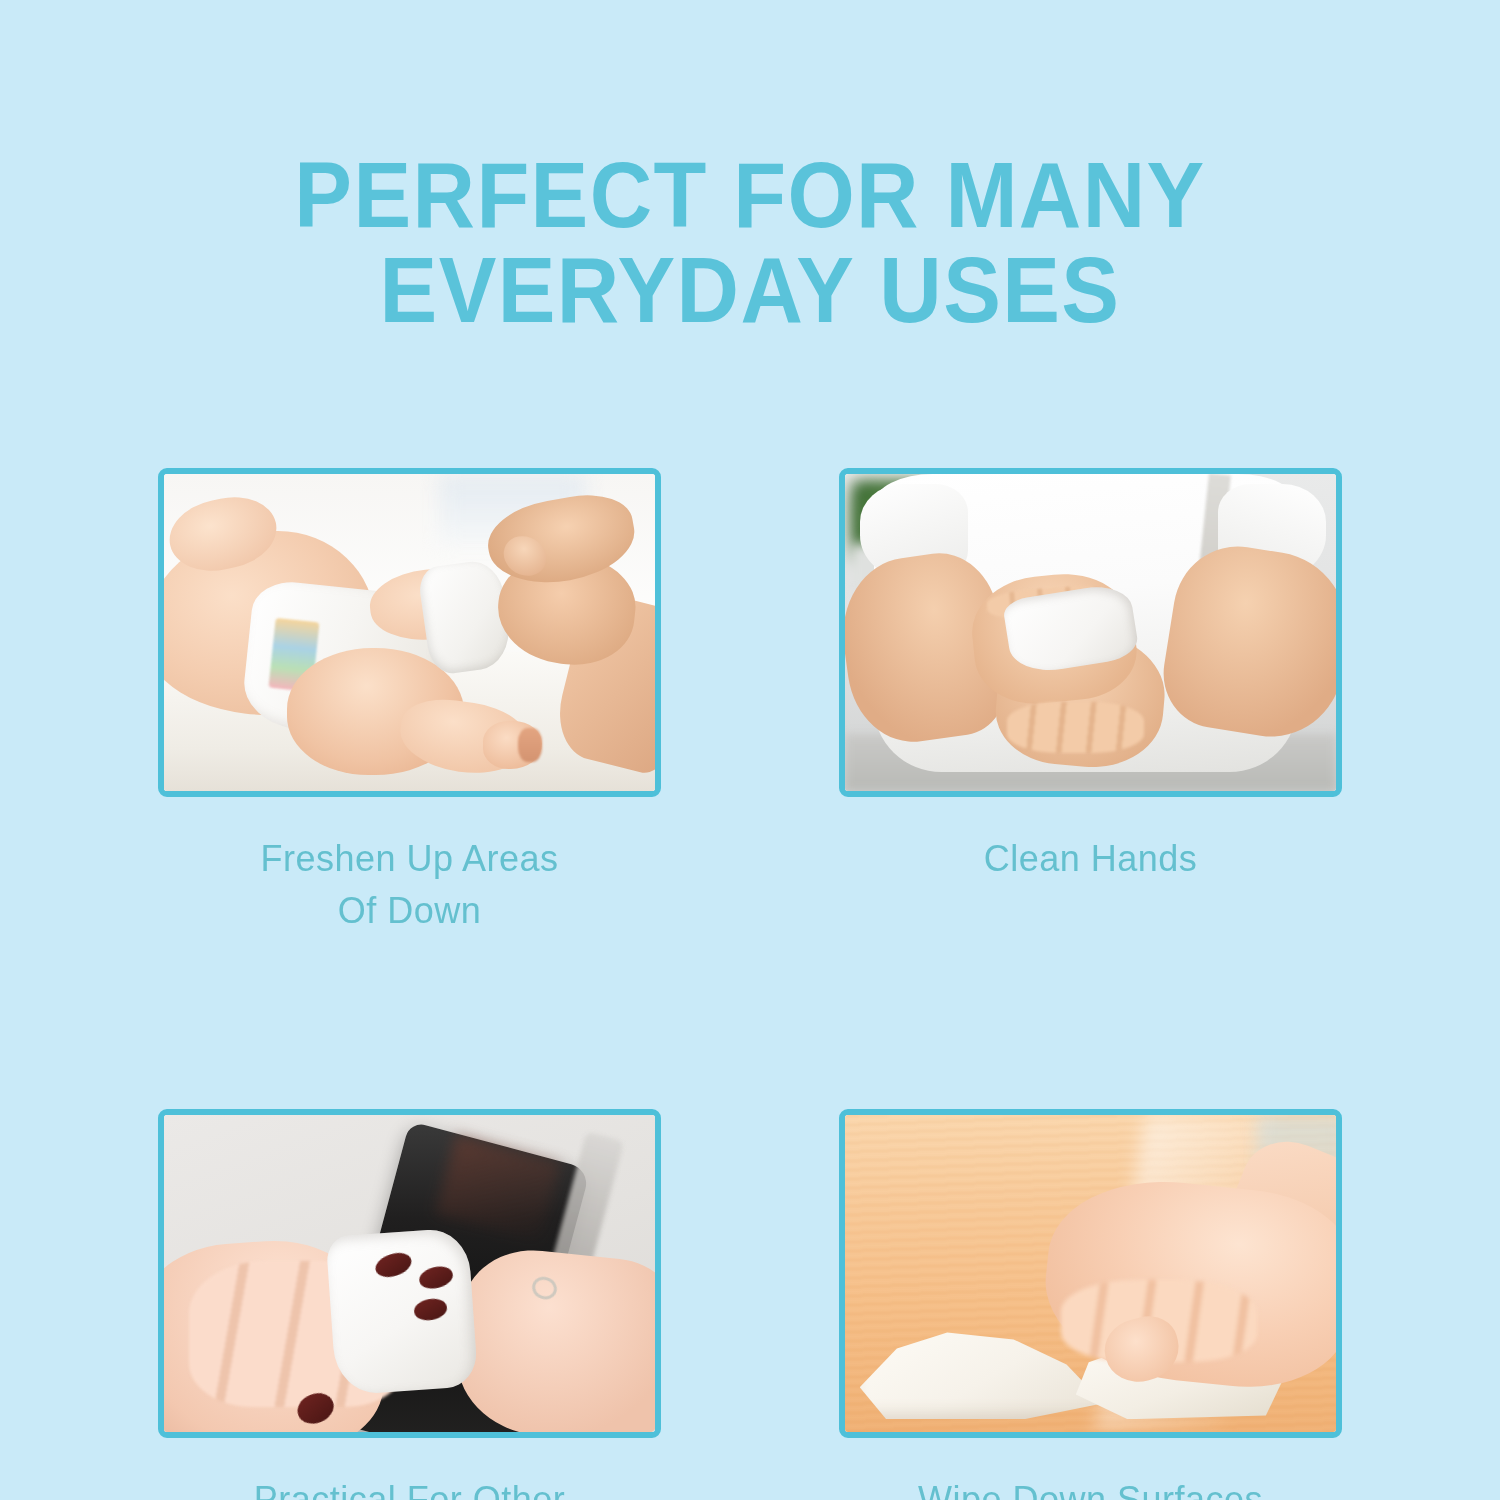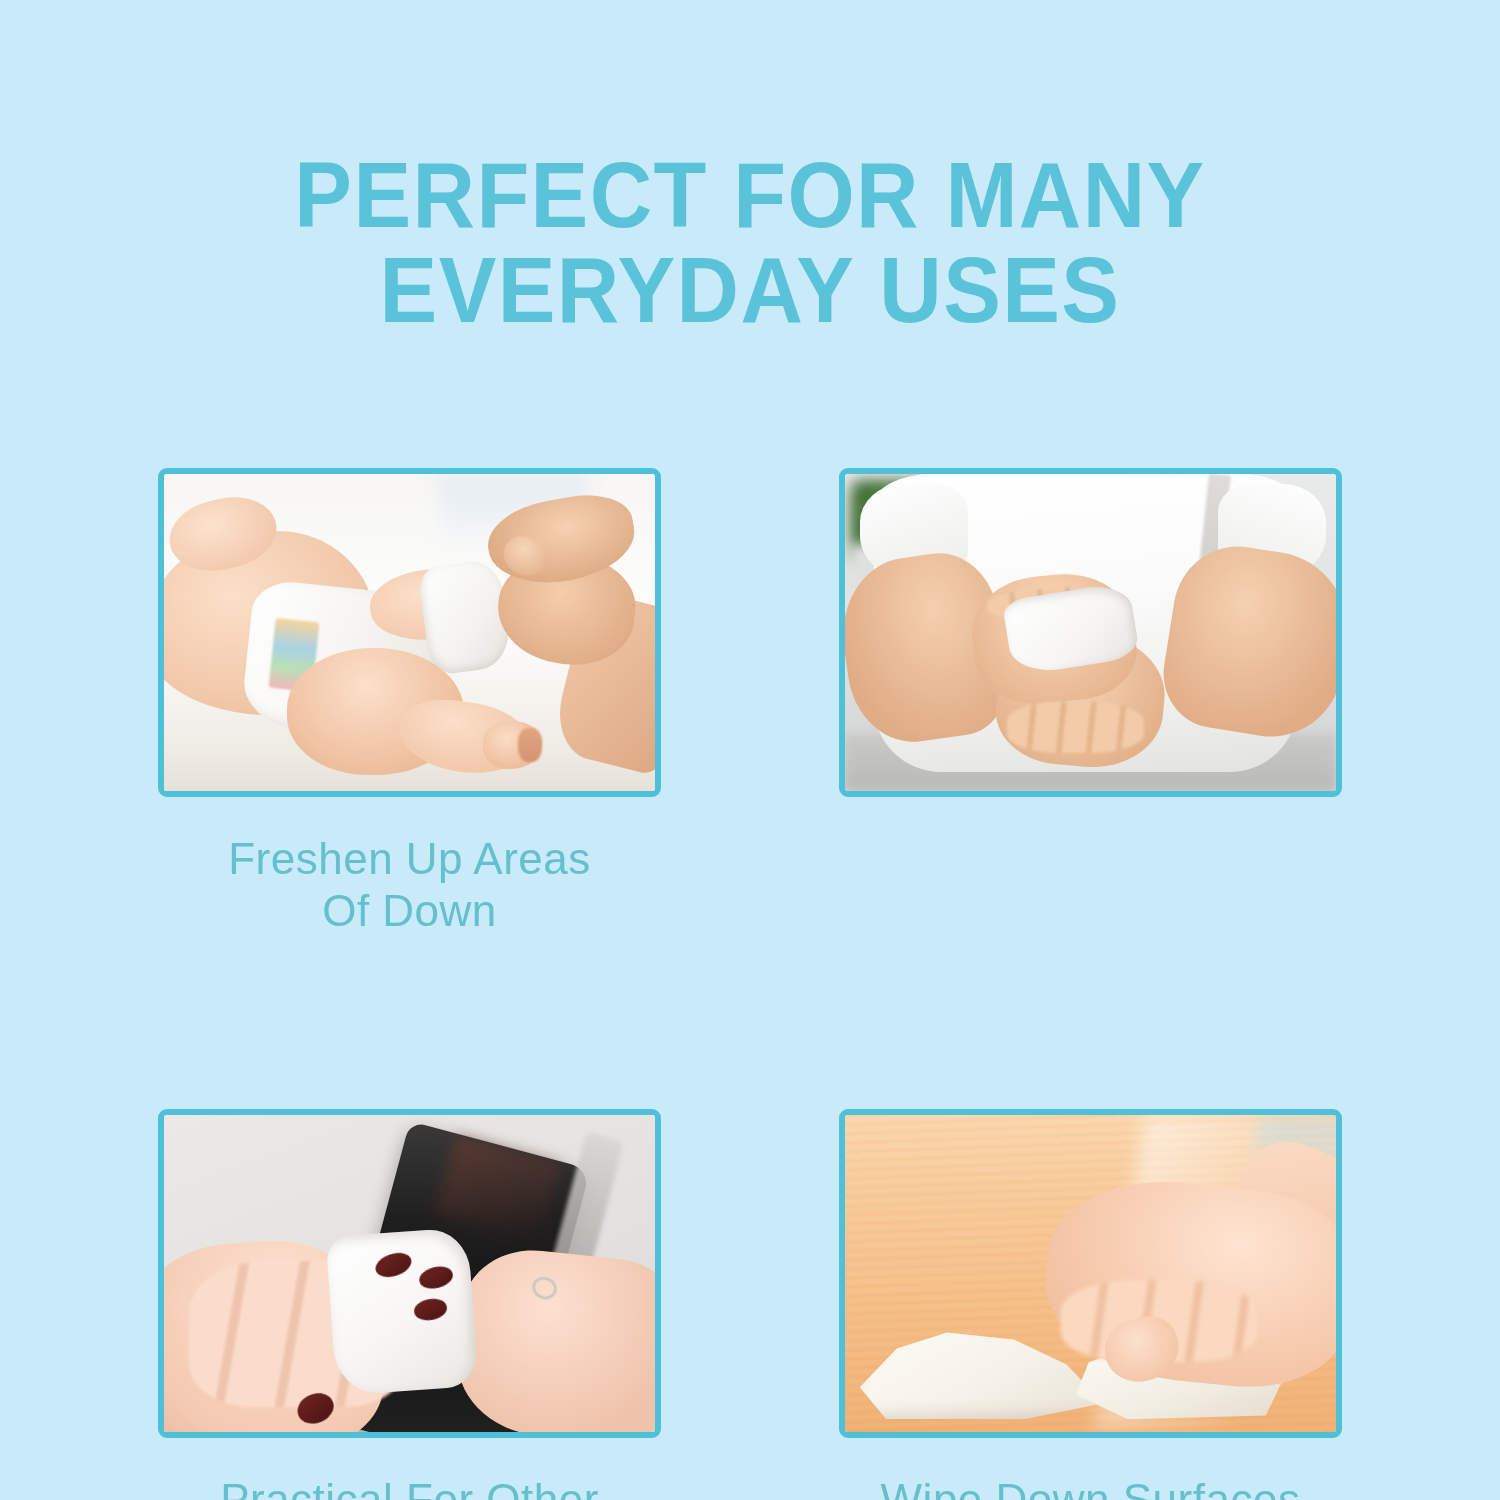--- a/index.html
+++ b/index.html
@@ -48,21 +48,21 @@
     overflow:hidden;
     position:relative;
     background:#fff;
   }
   .photo { position:absolute; inset:0; overflow:hidden; }
 
   .caption {
     margin-top:36px;
     text-align:center;
     color:#64c0cf;
-    font-size:44px;
+    font-size:36px;
     line-height:52px;
     font-weight:300;
     letter-spacing:0.5px;
   }
   .caption .ln { display:block; }
 
   
   .p1 { background:linear-gradient(180deg,#f7f6f4 0%,#fdfdfc 45%,#f2efea 100%); }
   .p1 .bed {
     position:absolute; left:0; bottom:0; width:100%; height:44%;
@@ -418,20 +418,23 @@
             <div class="sleeveR"></div>
             <div class="armL"></div>
             <div class="armR"></div>
             <div class="handBot"></div>
             <div class="handTop"></div>
             <div class="fingersT"></div>
             <div class="fingersB"></div>
             <div class="wipe"></div>
           </div>
         </div>
+        <div class="caption">
+          <span class="ln">Clean Hands</span>
+        </div>
       </div>
 
     </div>
 
     <div class="row bottom">
 
       <div class="card">
         <div class="frame">
           <div class="photo p3">
             <div class="phone"></div>

